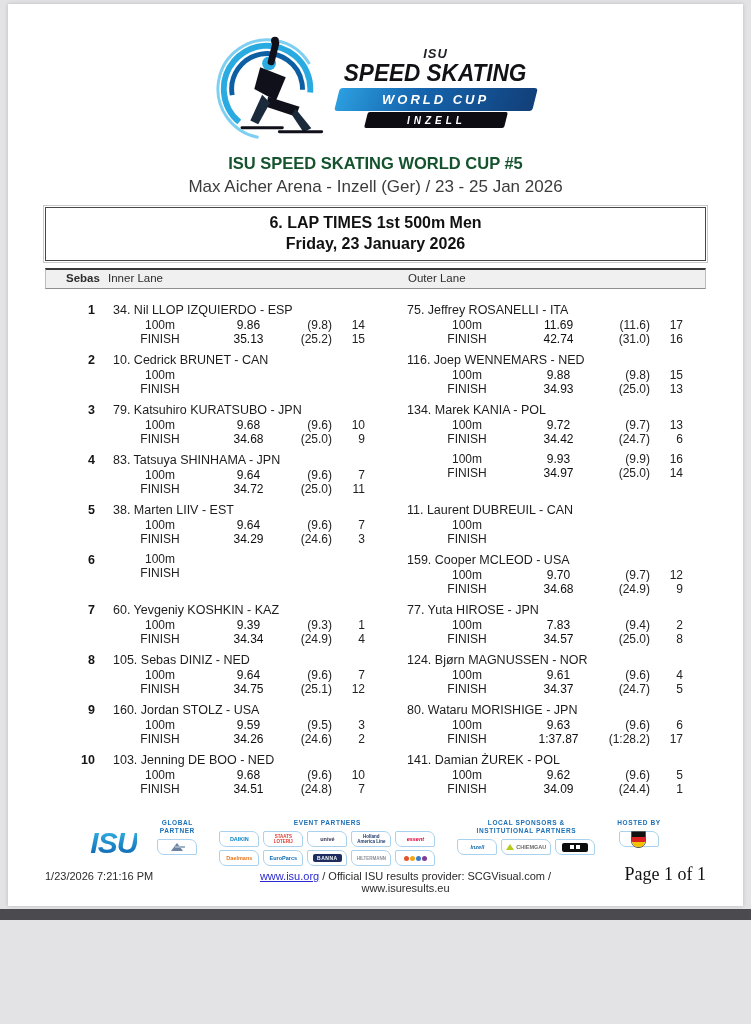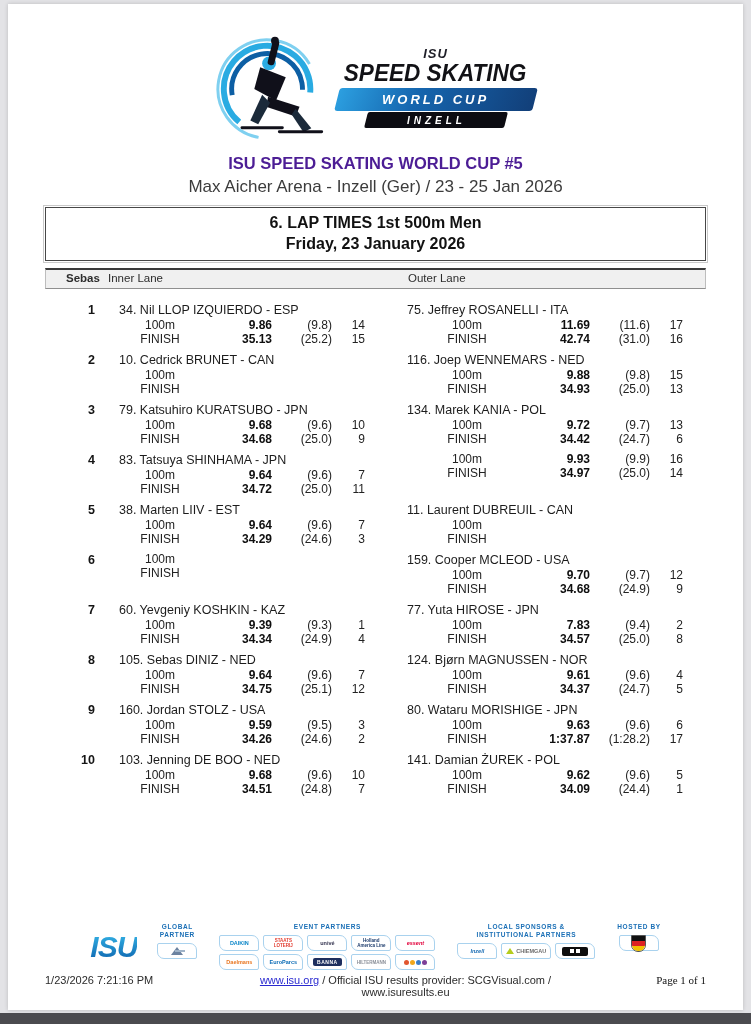--- a/index.html
+++ b/index.html
@@ -1,58 +1,58 @@
 <!DOCTYPE html>
 <html><head>
 <meta charset="utf-8">
 <style>
   html,body{margin:0;padding:0;}
   body{width:751px;height:1024px;background:#e3e3e6;font-family:"Liberation Sans",sans-serif;overflow:hidden;}
-  .screen{position:relative;width:751px;height:1024px;}
+  .screen{position:relative;width:751px;height:920px;}
   .page{position:absolute;left:8px;right:8px;top:4px;bottom:14px;background:#ffffff;box-shadow:0 0 4px rgba(0,0,0,.18);}
   .bottom-bar{position:absolute;left:0;right:0;bottom:0;height:11px;background:#4b4b4f;}
 
   
   .logo-wrap{display:flex;justify-content:center;align-items:center;margin-top:24px;height:118px;}
   .logo-text{width:206px;margin-left:2px;display:flex;flex-direction:column;align-items:center;}
   .logo-isu{font-size:13px;font-weight:800;font-style:italic;letter-spacing:1px;color:#1f1f28;line-height:13px;}
   .logo-ss{font-size:24px;font-weight:800;font-style:italic;letter-spacing:0px;color:#121216;line-height:26px;transform:scaleX(.94);white-space:nowrap;}
   .logo-wc{margin-top:2px;width:198px;height:23px;background:linear-gradient(100deg,#2c9fe0 0%,#1565ae 40%,#123f79 100%);transform:skewX(-14deg);border-radius:3px;display:flex;align-items:center;justify-content:center;}
   .logo-wc span{transform:skewX(14deg);color:#fff;font-weight:800;font-style:italic;font-size:13px;letter-spacing:3px;}
   .logo-inzell{margin-top:1px;width:140px;height:16px;background:#0c0c12;transform:skewX(-14deg);border-radius:2px;display:flex;align-items:center;justify-content:center;}
   .logo-inzell span{transform:skewX(14deg);color:#fff;font-style:italic;font-weight:700;font-size:10px;letter-spacing:4px;}
 
   
   .content{padding:0 37px;}
-  .title{margin-top:8px;text-align:center;font-size:16.5px;font-weight:700;color:#4c1d95;}
+  .title{margin-top:8px;text-align:center;font-size:16.5px;font-weight:700;color:#14532d;}
   .subtitle{margin-top:4px;text-align:center;font-size:17px;color:#3c3c3c;}
   .event-box{margin-top:10px;border:1.5px solid #474747;outline:1px solid #c9c9c9;outline-offset:1px;padding:4px 0 6px 0;text-align:center;}
   .event-box div{font-size:16px;font-weight:700;color:#111;line-height:21px;}
 
   
   .thead{position:relative;margin-top:7px;height:18px;background:#f0f0f0;border-top:2.5px solid #3a3a3a;border-bottom:1px solid #8f8f8f;border-left:1px solid #bdbdbd;border-right:1px solid #bdbdbd;font-size:11.5px;color:#2c2c2c;}
   .thead span{position:absolute;top:2px;}
   .th-race{left:20px;font-weight:700;}
   .th-inner{left:62px;}
   .th-outer{left:362px;}
 
   
   .races{margin-top:13px;}
   .race{display:flex;margin-bottom:6px;}
   .race-no{width:50px;text-align:right;font-weight:700;font-size:12.5px;color:#151515;line-height:16px;flex:0 0 auto;}
   .half{flex:0 0 auto;}
   .half.inner{width:312px;}
   .half.outer{width:299px;}
   .skater-name{font-size:12.5px;color:#1c1c1c;line-height:16px;white-space:nowrap;}
-  .half.inner .skater-name{margin-left:24px;}
+  .half.inner .skater-name{margin-left:18px;}
   .split{display:grid;font-size:12px;line-height:14px;color:#222;}
   .half.inner .split{grid-template-columns:130px 47px 60px 33px;}
   .half.outer .split{grid-template-columns:120px 63px 60px 33px;}
   .sp-label{text-align:center;}
-  .sp-time{text-align:right;font-weight:700;color:#0e0e0e;}
+  .sp-time{text-align:center;font-weight:400;color:#0e0e0e;}
   .sp-lap{text-align:right;}
   .sp-rank{text-align:right;}
 
   
   .sponsors{position:absolute;left:0;right:0;bottom:40px;display:flex;justify-content:center;align-items:center;gap:20px;}
   .isu-mark{font-size:30px;font-weight:800;font-style:italic;letter-spacing:-1px;background:linear-gradient(180deg,#35b6e8,#0c62ad);-webkit-background-clip:text;background-clip:text;color:transparent;line-height:30px;}
   .sp-group{display:flex;flex-direction:column;align-items:center;}
   .sp-label-g{font-size:6.5px;font-weight:700;letter-spacing:.6px;color:#1a6fb6;text-align:center;white-space:pre-line;line-height:8px;margin-bottom:4px;}
   .sp-rows{display:flex;flex-direction:column;gap:3px;align-items:center;}
   .sp-row{display:flex;gap:4px;}
@@ -70,21 +70,21 @@
   .shield i{flex:1;display:block;}
   .shield i:nth-child(1){background:#111;}
   .shield i:nth-child(2){background:#d22;}
   .shield i:nth-child(3){background:#f2c200;}
 
   
   .footer{position:absolute;left:37px;right:37px;bottom:12px;display:flex;align-items:baseline;font-size:11px;color:#2b2b2b;}
   .f-left{width:170px;flex:0 0 auto;}
   .f-center{flex:1;text-align:center;}
   .f-center a{color:#2a2ad0;text-decoration:underline;cursor:pointer;}
-  .f-right{width:110px;flex:0 0 auto;text-align:right;font-family:"Liberation Serif",serif;font-size:11px;color:#111;}
+  .f-right{width:110px;flex:0 0 auto;text-align:right;font-family:"Liberation Serif",serif;font-size:18px;color:#111;}
 </style>
 </head>
 <body>
 
 <div class="screen">
   <div class="page">
 
     <div class="logo-wrap">
       <svg width="118" height="118" viewBox="0 0 120 120">
         <circle cx="55" cy="62" r="50" fill="none" stroke="#7fd0f0" stroke-width="3" stroke-dasharray="200 120" transform="rotate(100 55 62)"></circle>

